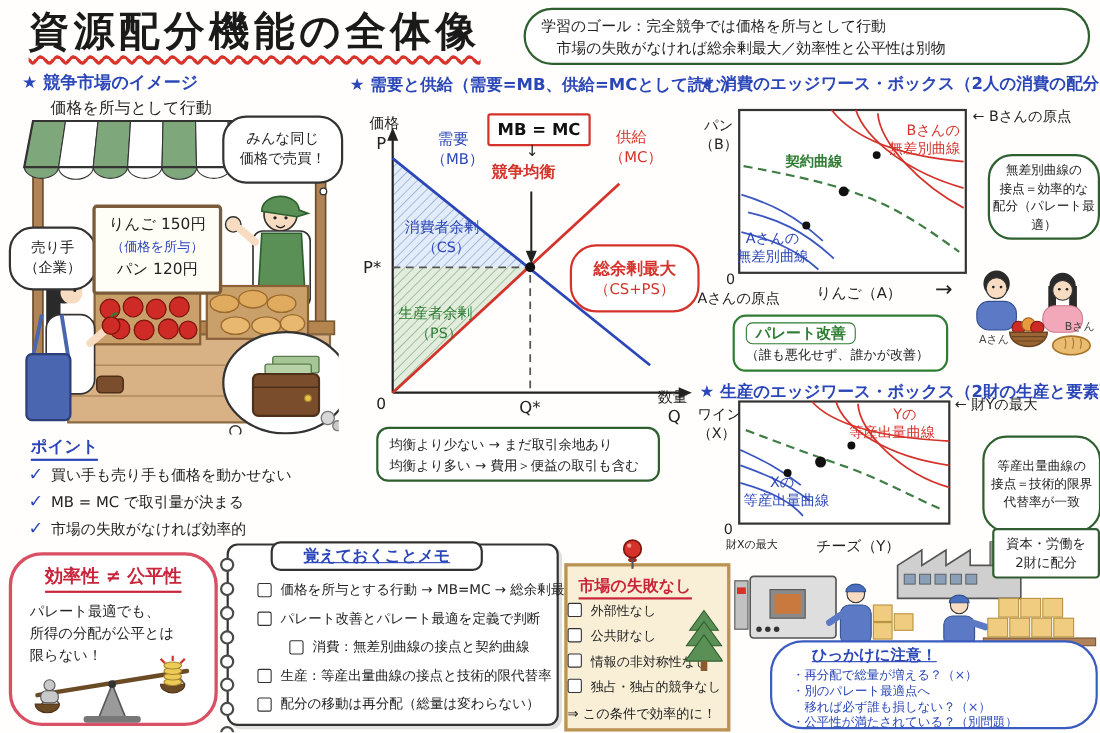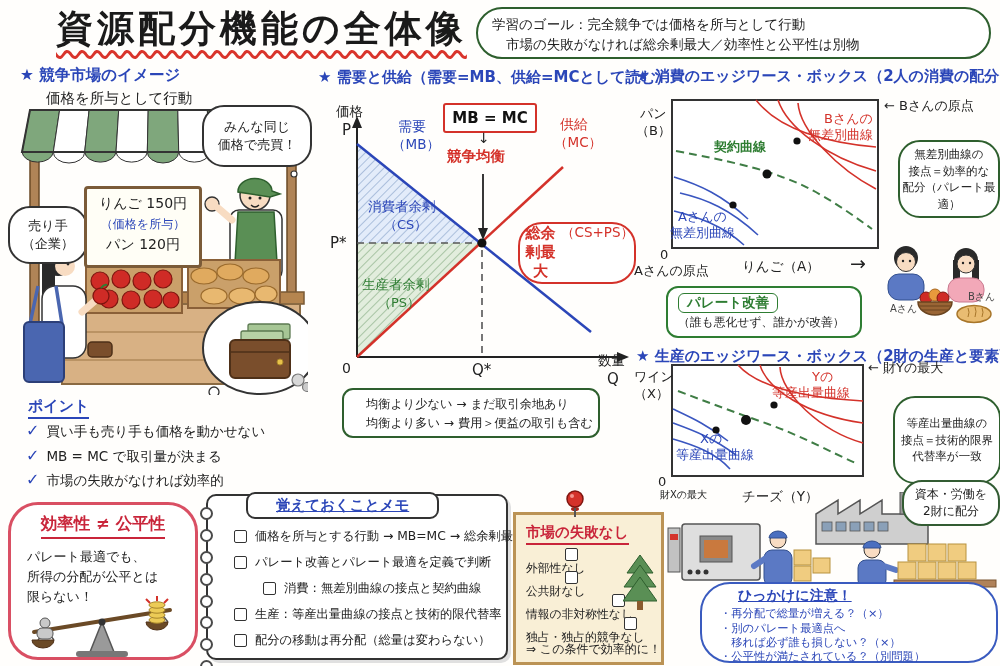--- a/index.html
+++ b/index.html
@@ -2,66 +2,66 @@
 <html><head>
 <meta charset="utf-8">
 <style>
   html,body{margin:0;padding:0;background:#fff;}
   .canvas{position:relative;width:1000px;height:666px;background:#fffefc;overflow:hidden;
           font-family:"DejaVu Sans",sans-serif;color:#222;}
   .abs{position:absolute;}
   .hdr{color:#2b46b8;font-weight:bold;font-size:15.5px;white-space:nowrap;}
   .blue{color:#2b46b8;} .red{color:#d4322a;} .green{color:#2e7d32;}
   .title{font-size:37px;font-weight:bold;letter-spacing:4px;color:#1a1a1a;
-         text-decoration:underline wavy #d9342b 3px;text-underline-offset:9px;white-space:nowrap;margin-left:30px;}
+         text-decoration:underline wavy #d9342b 3px;text-underline-offset:9px;white-space:nowrap;}
   .goal{width:515px;height:52px;border:2.5px solid #2e5f2e;border-radius:26px;
         font-size:13.5px;line-height:20px;padding:5px 14px;box-sizing:border-box;background:#fff;}
   .bubble{border:2px solid #333;border-radius:22px;background:#fff;text-align:center;
           font-size:13px;line-height:18px;display:flex;flex-direction:column;justify-content:center;}
   .sign{border:3px solid #7b5b38;border-radius:4px;background:#fffef6;text-align:center;
         padding-top:6px;box-sizing:border-box;}
   .sign .l1{font-size:14px;} .sign .l2{font-size:12px;color:#2b46b8;margin:3px 0;} .sign .l3{font-size:14px;}
   .ptshdr{color:#2b46b8;font-weight:bold;font-size:15px;border-bottom:2px solid #2b46b8;display:inline-block;padding-bottom:1px;}
   .ptrow{font-size:13.5px;white-space:nowrap;}
   .ptrow .ck{color:#2b46b8;font-weight:bold;font-size:16px;margin-right:7px;}
   .effbox{width:190px;height:158px;border:3px solid #d94f63;border-radius:30px;background:#fff;box-sizing:border-box;}
   .efftitle{color:#c9253a;font-weight:bold;font-size:16.5px;border-bottom:2.5px solid #c9253a;
             display:inline-block;padding-bottom:2px;white-space:nowrap;}
   .effline{font-size:13px;line-height:20px;}
   .lbl{white-space:nowrap;}
   .mbmc{width:90px;height:26px;border:2.5px solid #d4322a;border-radius:3px;background:#fff;
         text-align:center;font-weight:bold;font-size:15px;line-height:26px;color:#111;}
   .cloud{border:2.5px solid #d4322a;border-radius:24px;background:#fff;text-align:center;
-         display:flex;flex-direction:row;justify-content:space-between;}
+         display:flex;flex-direction:column;justify-content:center;}
   .gnote{border:2px solid #2e5f2e;border-radius:11px;background:#fff;font-size:12.2px;
-         line-height:19px;padding:5px 22px;box-sizing:border-box;white-space:nowrap;}
+         line-height:19px;padding:5px 10px;box-sizing:border-box;white-space:nowrap;}
   .gcloud{border:2.5px solid #2e5f2e;border-radius:22px;background:#fff;text-align:center;
           font-size:11.5px;line-height:16.5px;display:flex;flex-direction:column;justify-content:center;}
   .memo{width:302px;height:166px;border:2.5px solid #333;border-radius:10px;background:#fff;
         box-shadow:3px 3px 0 #e0e0e0;box-sizing:border-box;}
   .memotitle{position:absolute;left:38px;top:-4px;border:2px solid #333;border-radius:9px;background:#fff;
              padding:2px 28px;color:#2b46b8;font-weight:bold;font-size:14.5px;
              text-decoration:underline;text-decoration-color:#2b46b8;white-space:nowrap;}
   .memorow{position:absolute;left:26px;font-size:12.3px;white-space:nowrap;display:flex;align-items:center;}
   .cb{width:11px;height:11px;border:1.8px solid #333;border-radius:2px;margin-right:8px;flex:0 0 auto;background:#fff;}
   .spiral{position:absolute;left:-8px;top:7px;display:flex;flex-direction:column;}
   .ring{width:9px;height:9px;border:2px solid #4a4a4a;border-radius:50%;background:#fff;margin:4.4px 0;}
   .fail{width:151px;height:153px;background:#f9efd6;border:3px solid #bb9355;box-sizing:border-box;}
   .failtitle{color:#c9253a;font-weight:bold;font-size:14.5px;border-bottom:2px solid #c9253a;
              display:inline-block;padding-bottom:1px;white-space:nowrap;}
-  .failrow{position:absolute;left:10px;font-size:11.8px;white-space:nowrap;display:flex;align-items:flex-end;flex-direction:column;}
+  .failrow{position:absolute;left:0;font-size:11.8px;white-space:nowrap;display:flex;align-items:flex-start;}
   .pareto{width:196px;height:52px;border:2.5px solid #2e7d32;border-radius:12px;background:#fff;
           box-sizing:border-box;padding:4px 10px;}
   .paretotitle{display:inline-block;border:1.5px solid #2e7d32;border-radius:6px;color:#2e7d32;
                font-weight:bold;font-size:13.5px;padding:0 8px;}
   .paretosub{font-size:11.8px;margin-top:2px;white-space:nowrap;}
   .caution{width:298px;height:81px;border:2.5px solid #3a5bbf;border-radius:30px;background:#fff;box-sizing:border-box;}
   .cautiontitle{color:#2b46b8;font-weight:bold;font-size:14px;text-decoration:underline;white-space:nowrap;}
   .cautionrow{color:#2b46b8;font-size:11.3px;line-height:15.5px;white-space:nowrap;}
-  .capb{width:94px;height:42px;border:2px solid #335c33;border-radius:20px;background:#fff;
+  .capb{width:94px;height:42px;border:2px solid #335c33;border-radius:4px;background:#fff;
         text-align:center;font-size:12px;line-height:17px;display:flex;flex-direction:column;justify-content:center;}
   .tiny{font-size:10px;color:#444;}
 </style>
 </head>
 <body>
 
 <div class="canvas">
 
   <div class="abs title" style="left:26px;top:4px;">資源配分機能の全体像</div>
   <div class="abs hdr" style="left:20px;top:65px;">★ 競争市場のイメージ</div>

